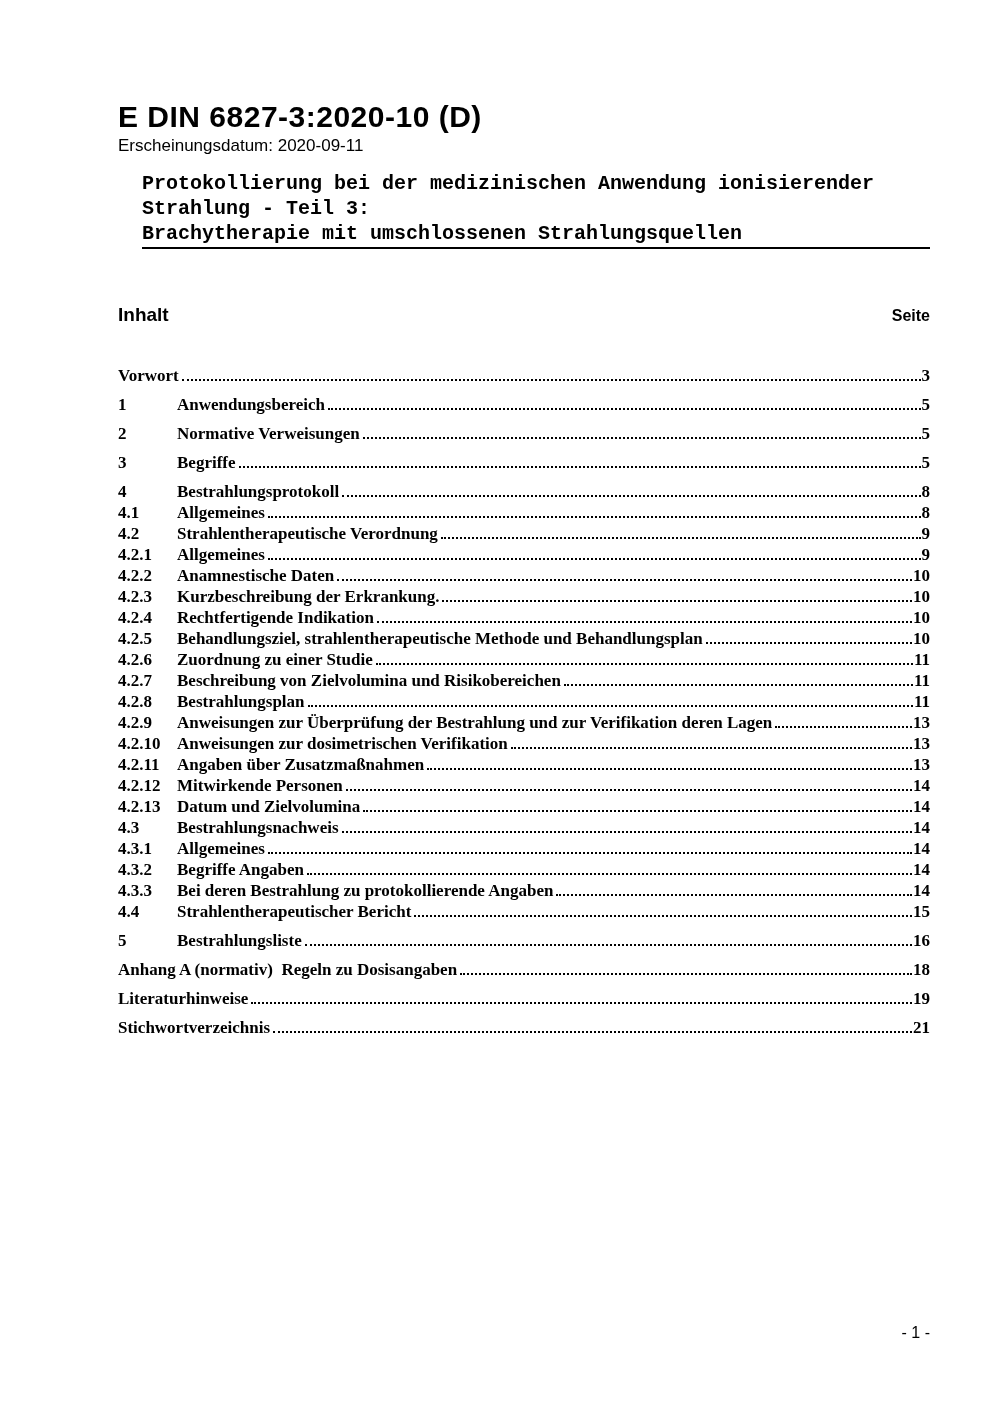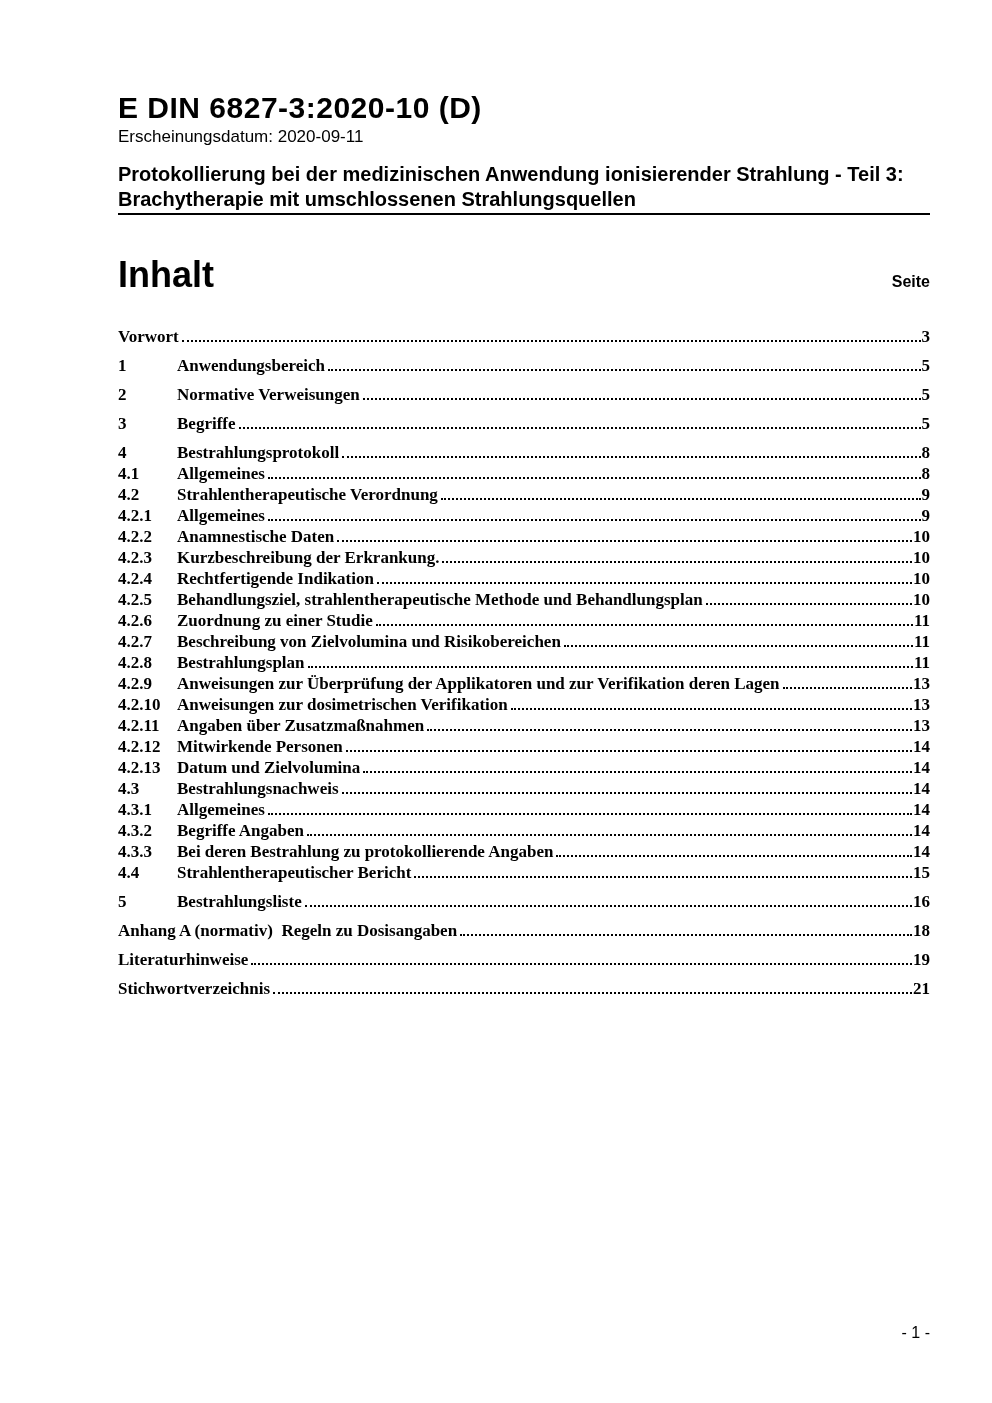--- a/index.html
+++ b/index.html
@@ -15,57 +15,58 @@
     position: relative;
     width: 992px;
     height: 1403px;
     background: #ffffff;
     overflow: hidden;
   }
   .content {
     position: absolute;
     left: 118px;
     right: 62px;
-    top: 3px;
+    top: 12px;
     padding-top: 88px;
   }
   
   .doc-number {
     font-family: "Liberation Sans", sans-serif;
     font-size: 30px;
     line-height: 34px;
     font-weight: 700;
     letter-spacing: 0.5px;
   }
   .release {
     font-family: "Liberation Sans", sans-serif;
     font-size: 17px;
     line-height: 20px;
     margin-top: 2px;
     font-weight: 400;
   }
   .subject {
     margin-top: 15px;
-    font-family: Liberation Sans, sans-serif;
+    font-family: Liberation Mono, monospace;
     font-size: 20px;
     line-height: 25px;
     font-weight: 700;
     border-bottom: 2px solid #000;
     padding-bottom: 1px;
+    margin-left: 24px;
   }
   
   .inhalt-row {
     margin-top: 38px;
     display: flex;
     justify-content: space-between;
     align-items: baseline;
   }
   .inhalt-title {
     font-family: "Liberation Sans", sans-serif;
-    font-size: 36px;
+    font-size: 19px;
     line-height: 30px;
     font-weight: 700;
   }
   .seite-label {
     font-family: "Liberation Sans", sans-serif;
     font-size: 16px;
     font-weight: 700;
     margin-top: 20px;
   }
   
@@ -212,21 +213,21 @@
     <span class="toc-page">11</span>
   </div>
         <div class="toc-row">
     <span class="toc-num">4.2.8</span>
     <span class="toc-title">Bestrahlungsplan</span>
     <span class="leader"></span>
     <span class="toc-page">11</span>
   </div>
         <div class="toc-row">
     <span class="toc-num">4.2.9</span>
-    <span class="toc-title">Anweisungen zur Überprüfung der Applikatoren und zur Verifikation deren Lagen</span>
+    <span class="toc-title">Anweisungen zur Überprüfung der Bestrahlung und zur Verifikation deren Lagen</span>
     <span class="leader"></span>
     <span class="toc-page">13</span>
   </div>
         <div class="toc-row">
     <span class="toc-num">4.2.10</span>
     <span class="toc-title">Anweisungen zur dosimetrischen Verifikation</span>
     <span class="leader"></span>
     <span class="toc-page">13</span>
   </div>
         <div class="toc-row">

